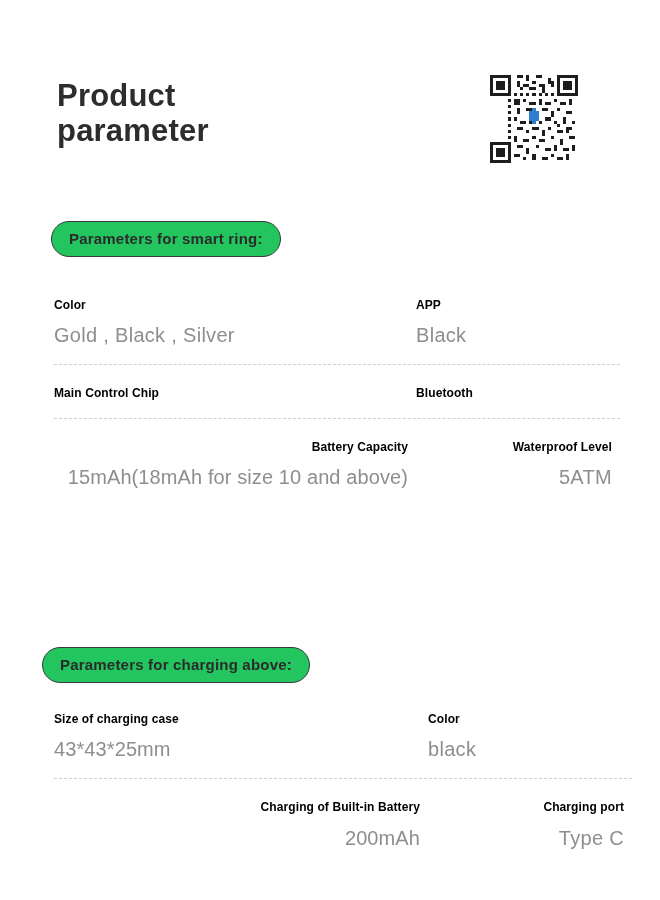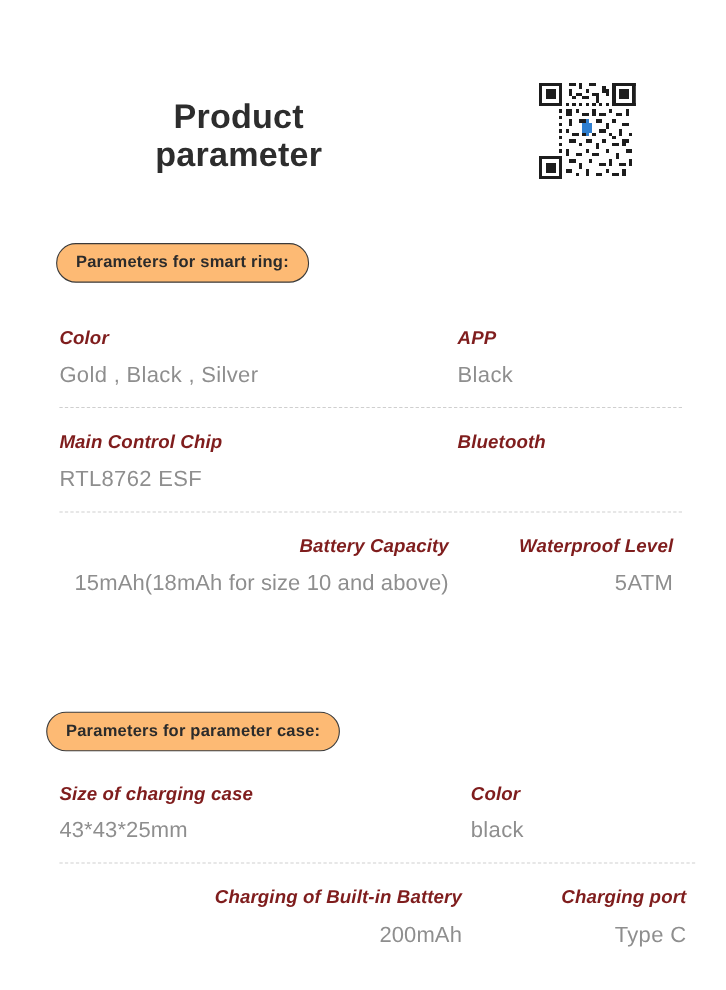--- a/index.html
+++ b/index.html
@@ -29,45 +29,44 @@
     top: 72px;
     width: 560px;
     height: 110px;
   }
   .title {
     font-size: 31px;
     font-weight: bold;
     line-height: 1.14;
     letter-spacing: 0.2px;
     color: #2d2d2d;
-    margin: 16px;
+    margin: 6px;
     width: 300px;
     white-space: pre-line;
-    text-align: center;
   }
   .qr {
     position: absolute;
     right: 33px;
     top: 3px;
     width: 88px;
     height: 88px;
   }
   .qr svg { display: block; }
 
   
   .pill {
     display: inline-block;
     border: 1.6px solid #3a3a3a;
     border-radius: 18px;
     padding: 8px 17px 9px 17px;
     font-size: 15px;
     font-weight: bold;
     color: #2b2b2b;
     letter-spacing: 0.2px;
-    background: #fdba74;
+    background: #22c55e;
     white-space: nowrap;
   }
   .pill-wrap-1 {
     position: absolute;
     left: 51px;
     top: 221px;
   }
   .pill-wrap-2 {
     position: absolute;
     left: 42px;
@@ -104,26 +103,25 @@
   .spec-cell {
     box-sizing: border-box;
     padding-right: 8px;
   }
   .t1 .spec-cell.left { width: 362px; }
   .t1 .spec-cell.right { width: 204px; }
   .t2 .spec-cell.left { width: 374px; }
   .t2 .spec-cell.right { width: 204px; }
 
   .spec-label {
-    font-size: 17px;
+    font-size: 12px;
     font-weight: bold;
-    color: #7f1d1d;
+    color: #000000;
     line-height: 1.2;
     letter-spacing: 0.1px;
-    font-style: italic;
   }
   .spec-value {
     font-size: 20px;
     color: #8e8e8e;
     line-height: 1.2;
     margin-top: 11px;
     letter-spacing: 0.3px;
   }
   .spec-value.tight { letter-spacing: 0.1px; }
 
@@ -271,41 +269,40 @@
       </div>
       <div class="spec-cell right">
         <div class="spec-label">APP</div>
         <div class="spec-value">Black</div>
       </div>
     </div>
 
     <div class="spec-row">
       <div class="spec-cell left">
         <div class="spec-label">Main Control Chip</div>
-        <div class="spec-value">RTL8762 ESF</div>
       </div>
       <div class="spec-cell right">
         <div class="spec-label">Bluetooth</div>
       </div>
     </div>
 
     <div class="spec-row last">
       <div class="spec-cell left">
         <div class="spec-label">Battery Capacity</div>
         <div class="spec-value tight">15mAh(18mAh for size 10 and above)</div>
       </div>
       <div class="spec-cell right">
         <div class="spec-label">Waterproof Level</div>
         <div class="spec-value">5ATM</div>
       </div>
     </div>
   </div>
 
   <div class="pill-wrap-2">
-    <span class="pill">Parameters for parameter case:</span>
+    <span class="pill">Parameters for charging above:</span>
   </div>
 
   <div class="spec-table t2">
     <div class="spec-row">
       <div class="spec-cell left">
         <div class="spec-label">Size of charging case</div>
         <div class="spec-value tight">43*43*25mm</div>
       </div>
       <div class="spec-cell right">
         <div class="spec-label">Color</div>

